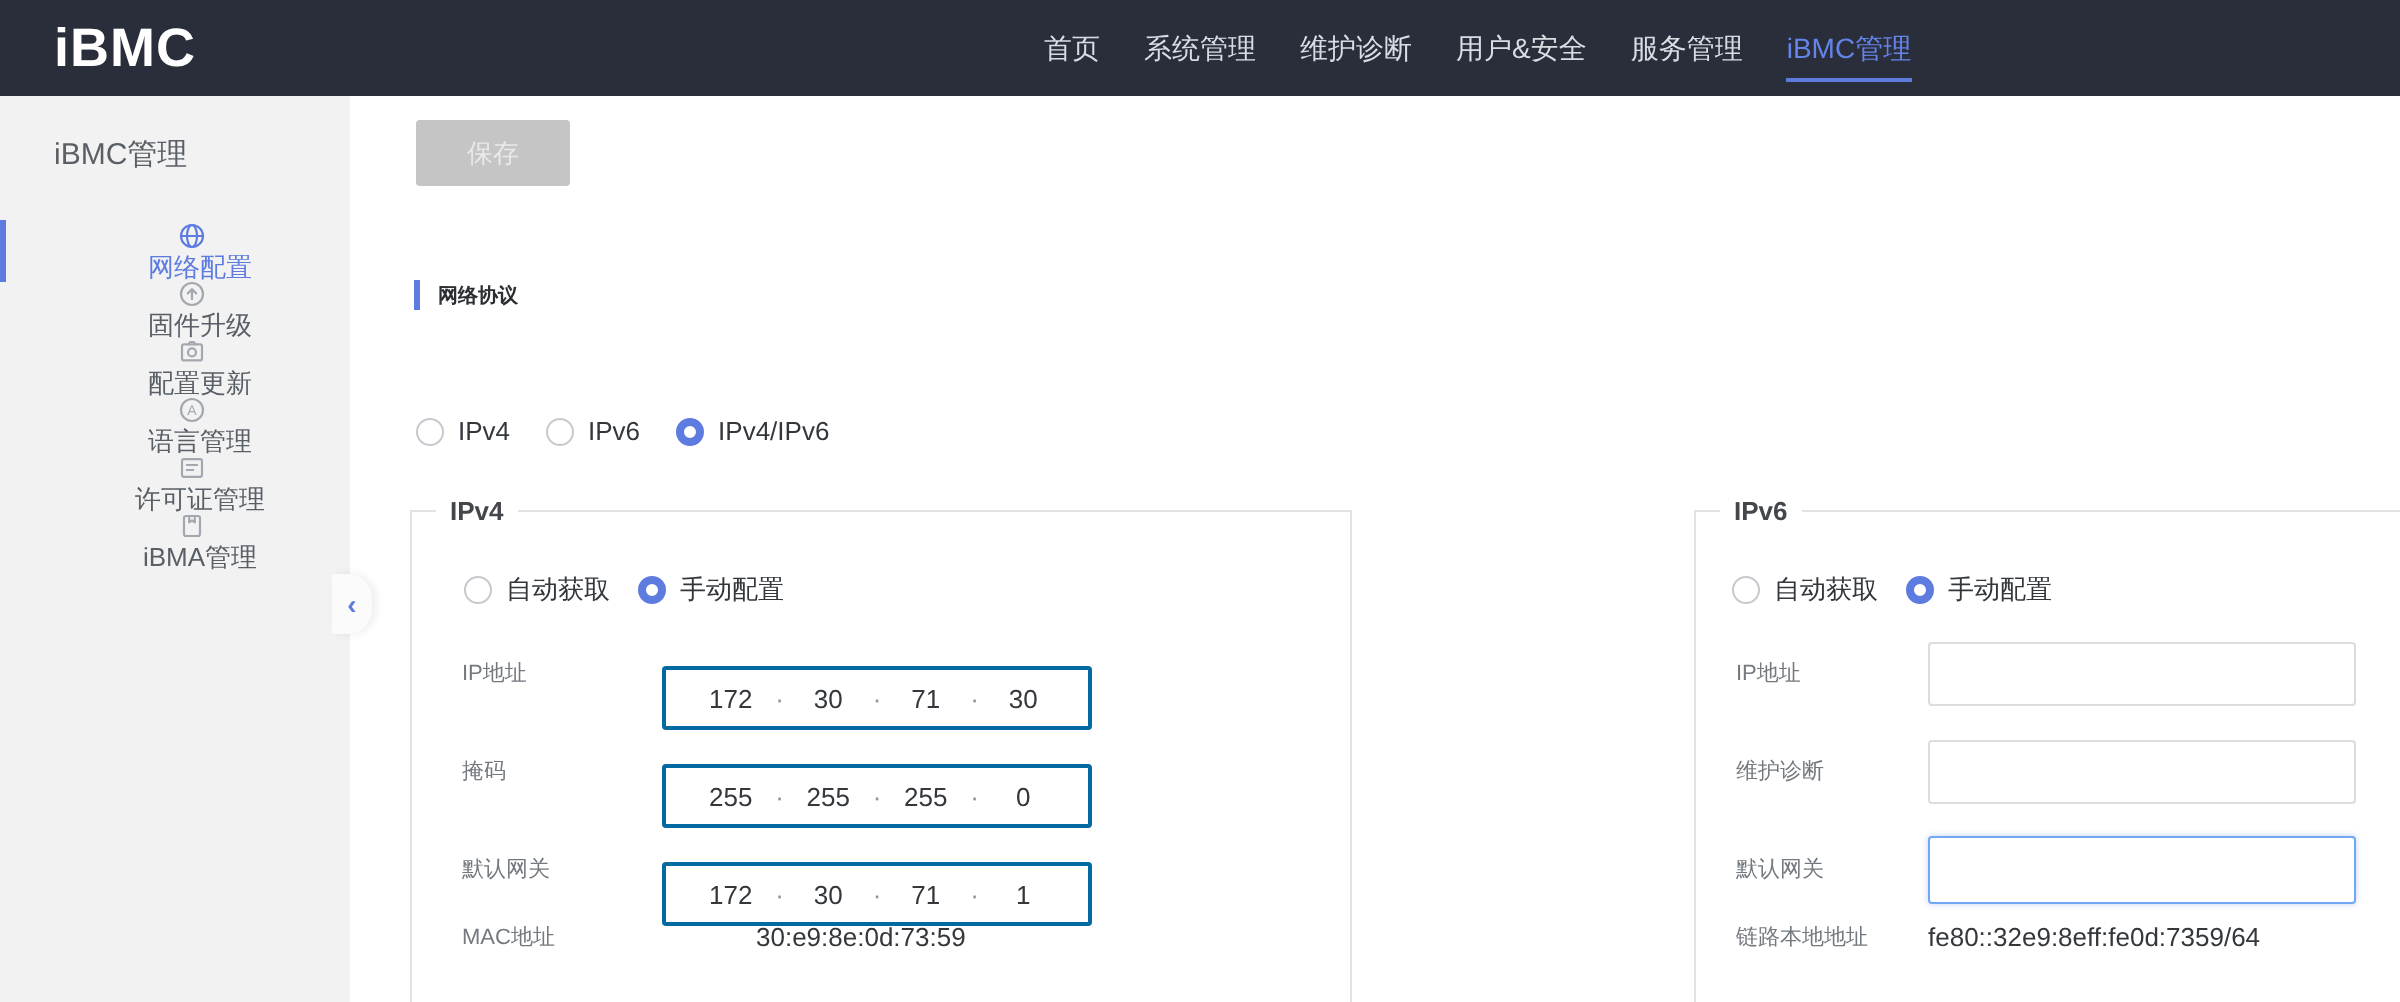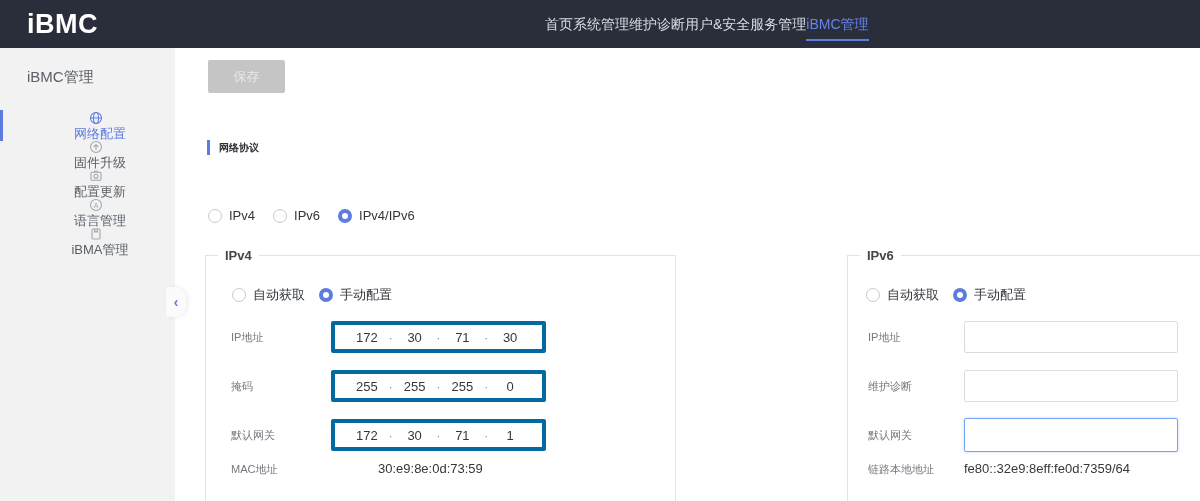--- a/index.html
+++ b/index.html
@@ -3,21 +3,21 @@
 <meta charset="utf-8">
 <style>
   * { margin:0; padding:0; box-sizing:border-box; }
   html,body { width:1200px; height:501px; }
   body { font-family:"Liberation Sans", sans-serif; background:#fff; }
   #app { position:relative; width:1200px; height:501px; overflow:hidden; background:#fff; }
 
   
   .topbar { position:absolute; left:0; top:0; width:1200px; height:48px; background:#2a2e3a; z-index:10;padding-left:48px; }
   .logo { position:absolute; left:27px; top:0; line-height:48px; font-size:27px; font-weight:bold; color:#fff; letter-spacing:.5px; }
-  .top-nav { position:absolute; left:545px; top:0; height:48px; display:flex; align-items:center; }
+  .top-nav { position:absolute; left:522px; top:0; height:48px; display:flex; align-items:center; gap:22px; }
   .nav-item { position:relative; height:48px; line-height:48px; font-size:14px; color:#d9dce3; cursor:pointer; white-space:nowrap; }
   .nav-item.active { color:#6584ea; }
   .nav-item.active::after { content:''; position:absolute; left:0; right:0; bottom:7px; height:2px; background:#5e7ce0; }
 
   
   .sidebar { position:absolute; left:0; top:48px; width:175px; height:453px; background:#f2f2f3; }
   .sidebar-title { padding:20px 0 0 27px; font-size:15px; color:#5b6066; }
   .sidebar-menu { margin-top:24px; }
   .menu-item { position:relative; height:29px; display:flex; align-items:center; padding-left:25px; font-size:13px; color:#595f66; cursor:pointer;flex-direction:column; }
   .menu-item .icon { width:14px; height:14px; margin-right:9px; color:#a3a8b0; display:inline-flex; }
@@ -46,21 +46,21 @@
   .fieldset-ipv6 { left:672px; width:540px; height:330px; }
   .legend { position:absolute; top:-8px; left:12px; background:#fff; padding:0 7px; font-size:13px; font-weight:bold; color:#43474c; }
   .mode-group { position:absolute; top:30px; gap:14px; }
   .fieldset-ipv4 .mode-group { left:26px; }
   .fieldset-ipv6 .mode-group { left:18px; }
 
   .field-row { position:absolute; left:0; right:0; height:32px; }
   .field-label { position:absolute; line-height:32px; font-size:11px; color:#73797f; }
   .fieldset-ipv4 .field-label { left:25px; }
   .fieldset-ipv6 .field-label { left:20px; }
-  .ip-box { position:absolute; top:0; height:32px; border:4px solid #0369a1; border-radius:2px; background:#fff; display:flex; align-items:center; padding:0 14px; }
+  .ip-box { position:absolute; top:12px; height:32px; border:2px solid #0369a1; border-radius:2px; background:#fff; display:flex; align-items:center; padding:0 14px; }
   .fieldset-ipv4 .ip-box { left:125px; width:215px; }
   .ip-seg { flex:1; text-align:center; font-size:13px; color:#34383c; }
   .ip-dot { width:12px; text-align:center; color:#8d9298; font-size:13px; }
   .text-input { position:absolute; top:0; height:32px; border:1px solid #dcdcdc; border-radius:2px; background:#fff; font-size:13px; color:#34383c; padding:0 8px; outline:none; font-family:inherit; }
   .fieldset-ipv6 .text-input { left:116px; width:214px; }
   .text-input.focused { border:1px solid #71a8f4; box-shadow:0 0 3px rgba(94,124,224,.35); height:34px; top:-1px; }
   .static-value { position:absolute; line-height:32px; font-size:13px; color:#34383c; }
   .fieldset-ipv4 .static-value { left:125px;margin-left:47px; }
   .fieldset-ipv6 .static-value { left:116px; }
 </style>
@@ -114,20 +114,29 @@
           <span class="menu-label">配置更新</span>
         </div>
         <div class="menu-item">
           <span class="icon">
             <svg viewBox="0 0 14 14" fill="none" stroke="currentColor" stroke-width="1.1" stroke-linecap="round" stroke-linejoin="round">
               <circle cx="7" cy="7" r="5.5"></circle>
               <text x="7" y="9.6" text-anchor="middle" font-size="7" fill="currentColor" stroke="none">A</text>
             </svg>
           </span>
           <span class="menu-label">语言管理</span>
+        </div>
+        <div class="menu-item">
+          <span class="icon">
+            <svg viewBox="0 0 14 14" fill="none" stroke="currentColor" stroke-width="1.1" stroke-linecap="round" stroke-linejoin="round">
+              <rect x="2" y="2.6" width="10" height="8.8" rx="1"></rect>
+              <path d="M4.4 5.5h5.2M4.4 8h3.2"></path>
+            </svg>
+          </span>
+          <span class="menu-label">许可证管理</span>
         </div>
         <div class="menu-item">
           <span class="icon">
             <svg viewBox="0 0 14 14" fill="none" stroke="currentColor" stroke-width="1.1" stroke-linecap="round" stroke-linejoin="round">
               <rect x="3" y="2" width="8" height="10" rx="1"></rect>
               <path d="M5.6 2v3.2l1.4-1 1.4 1V2"></path>
             </svg>
           </span>
           <span class="menu-label">iBMA管理</span>
         </div>

